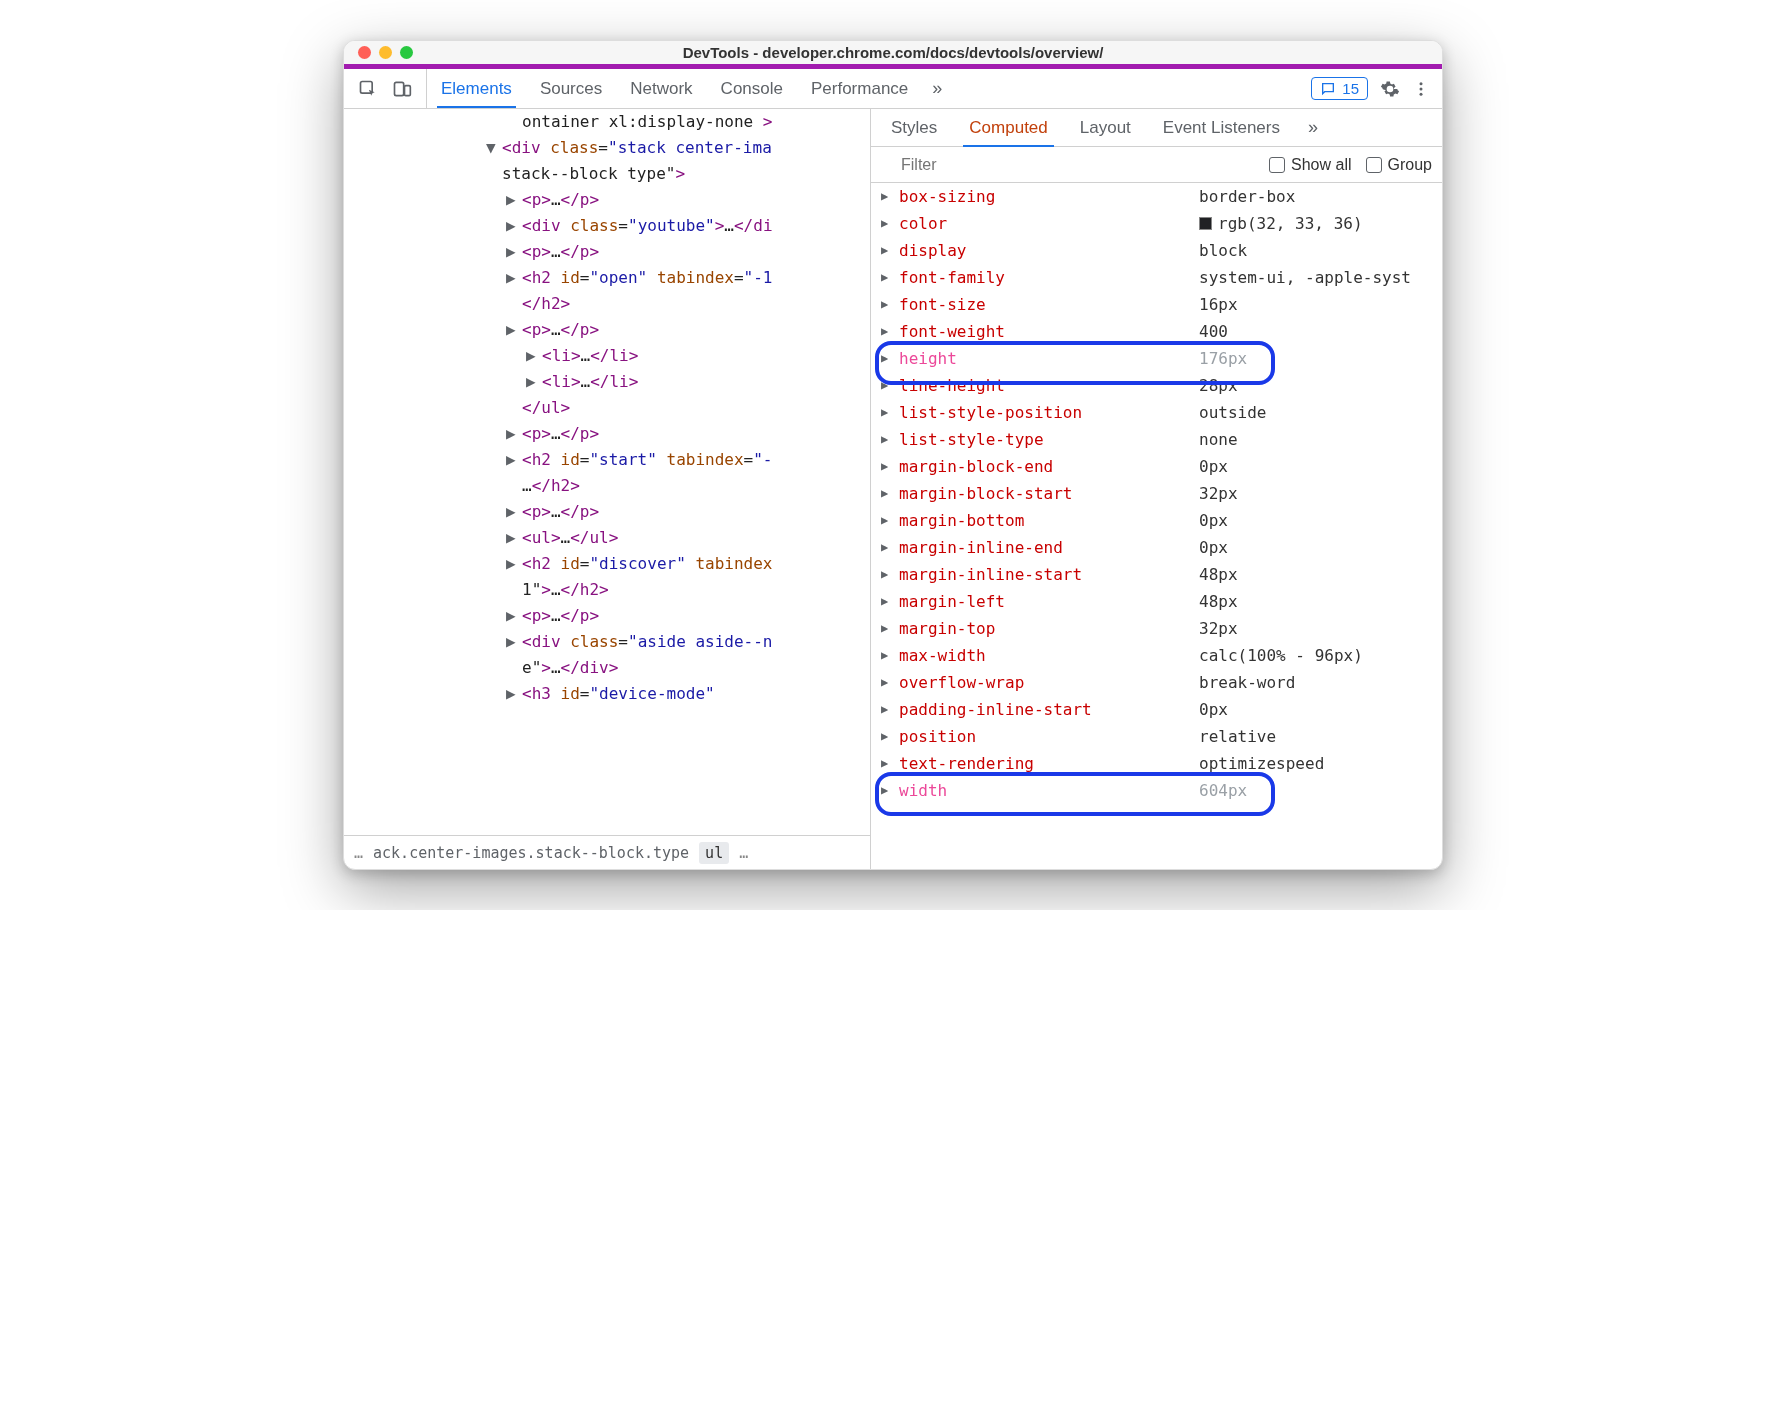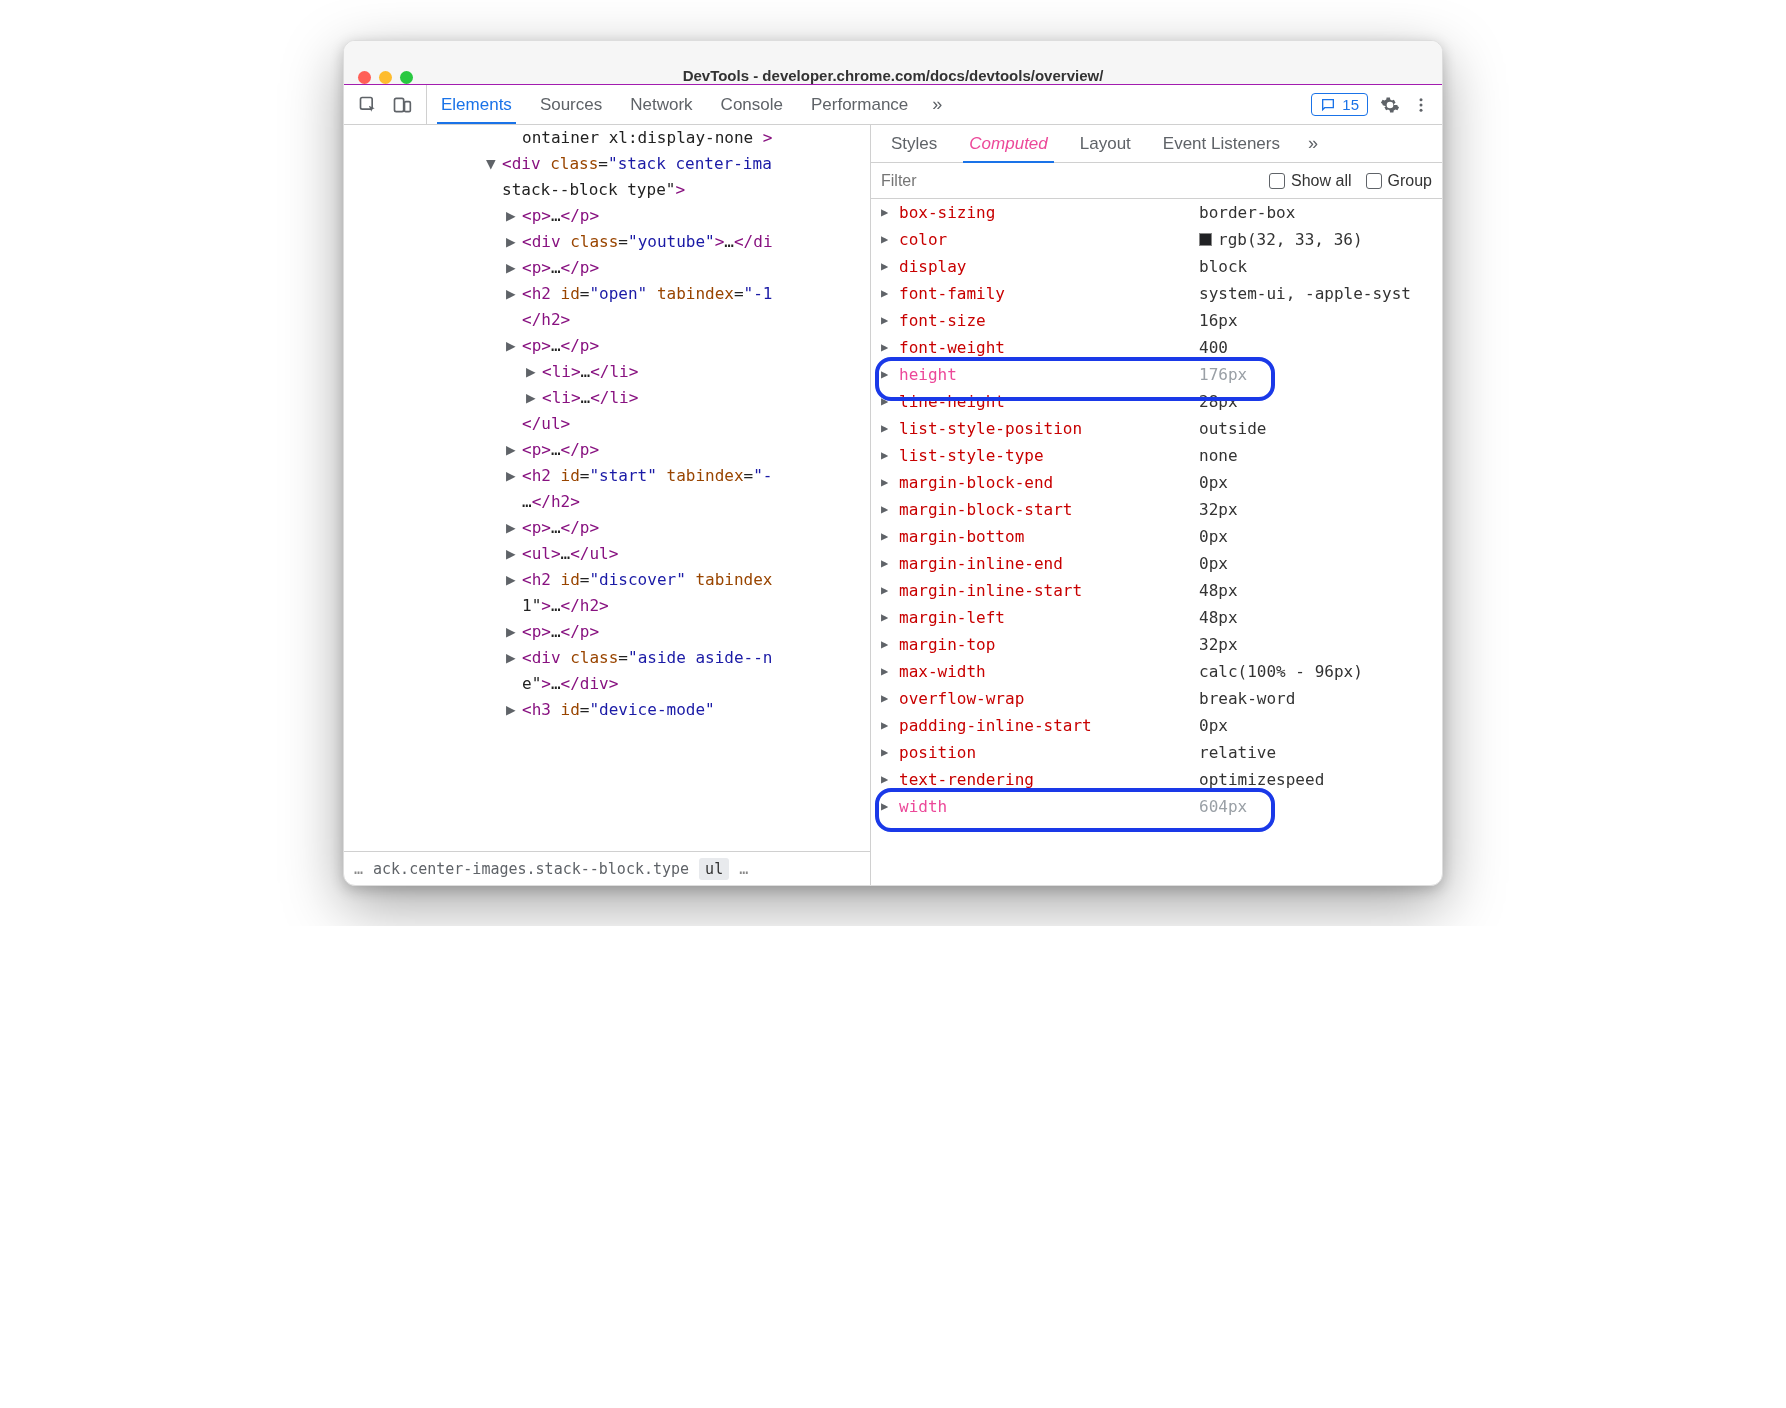--- a/index.html
+++ b/index.html
@@ -1,20 +1,20 @@
 <!DOCTYPE html>
 <html><head>
 <meta charset="utf-8">
 <style>
 * { box-sizing: border-box; margin: 0; padding: 0; }
 body { font-family: -apple-system, BlinkMacSystemFont, "Segoe UI", sans-serif; background: #fff; display: flex; align-items: flex-start; justify-content: center; padding: 40px; }
 .window { width: 1100px; background: #fff; border-radius: 12px; box-shadow: 0 20px 60px rgba(0,0,0,0.35), 0 4px 14px rgba(0,0,0,0.2); overflow: hidden; border: 1px solid #ddd; }
 
 
-.titlebar { height: 44px; display: flex; align-items: flex-end; position: relative; border-bottom: 1px solid #a21caf; background: #f6f6f6; }
+.titlebar { height: 28px; display: flex; align-items: center; position: relative; border-bottom: 5px solid #a21caf; background: #f6f6f6; }
 .traffic { display: flex; gap: 8px; padding-left: 14px; }
 .dot { width: 13px; height: 13px; border-radius: 50%; }
 .dot.red { background: #ff5f57; } .dot.yellow { background: #febc2e; } .dot.green { background: #28c840; }
 .titlebar .title { position: absolute; left: 0; right: 0; text-align: center; font-size: 15px; font-weight: 600; color: #333; pointer-events: none; }
 
 
 .toolbar { height: 40px; display: flex; align-items: center; border-bottom: 1px solid #d0d0d0; background: #fff; }
 .tb-left { display: flex; align-items: center; gap: 14px; padding: 0 14px; border-right: 1px solid #d0d0d0; height: 100%; }
 .icon-btn { width: 20px; height: 20px; display: flex; align-items: center; justify-content: center; color: #5f6368; cursor: pointer; }
 .tabs { display: flex; height: 100%; }
@@ -45,25 +45,25 @@
 .punct { color:#881280; }
 .eq0 { color:#888; font-style: italic; }
 .breadcrumb { height:34px; border-top:1px solid #d0d0d0; display:flex; align-items:center; font-family: ui-monospace, Menlo, monospace; font-size:15px; color:#5f6368; padding:0 10px; gap:10px; }
 .breadcrumb .ell { color:#888; }
 .breadcrumb .seg { cursor:pointer; }
 .breadcrumb .seg.ul { background:#e8eaed; padding:2px 6px; border-radius:3px; color:#333; }
 
 
 .sub-toolbar { height:38px; display:flex; align-items:center; border-bottom:1px solid #d0d0d0; gap:4px; padding-left:6px; }
 .sub-tab { padding:0 14px; height:100%; display:flex; align-items:center; font-size:17px; color:#5f6368; cursor:pointer; position:relative; }
-.sub-tab.active { color:#ec4899; font-weight:500;font-style:italic; }
+.sub-tab.active { color:#c2410c; font-weight:500; }
 .sub-tab.active::after { content:""; position:absolute; bottom:-1px; left:8px; right:8px; height:2px; background:#1a73e8; }
 
 .filter-row { height:36px; display:flex; align-items:center; border-bottom:1px solid #d0d0d0; padding:0 10px; gap:14px; }
-.filter-input { flex:1; border:none; outline:none; font-size:16px; color:#5f6368; background:transparent; }
+.filter-input { flex:1; border:none; outline:none; font-size:16px; color:#5f6368; background:transparent;margin-left:20px; }
 .chk { display:flex; align-items:center; gap:6px; font-size:16px; color:#333; cursor:pointer; }
 .chk .box { width:16px; height:16px; border:1.5px solid #5f6368; border-radius:3px; }
 
 .computed { flex:1; overflow:hidden; font-family: ui-monospace, Menlo, monospace; font-size:16px; line-height:27px; position:relative; }
 .row { display:flex; align-items:center; padding-left:10px; }
 .row .tri { color:#5f6368; margin-right:6px; font-size:12px; cursor:pointer; width:12px; }
 .row .prop { color:#c80000; flex:0 0 300px; }
 .row .val { color:#333; }
 .row.dim .prop { color:#ec4899; }
 .row.dim .val  { color:#9aa0a6; }

